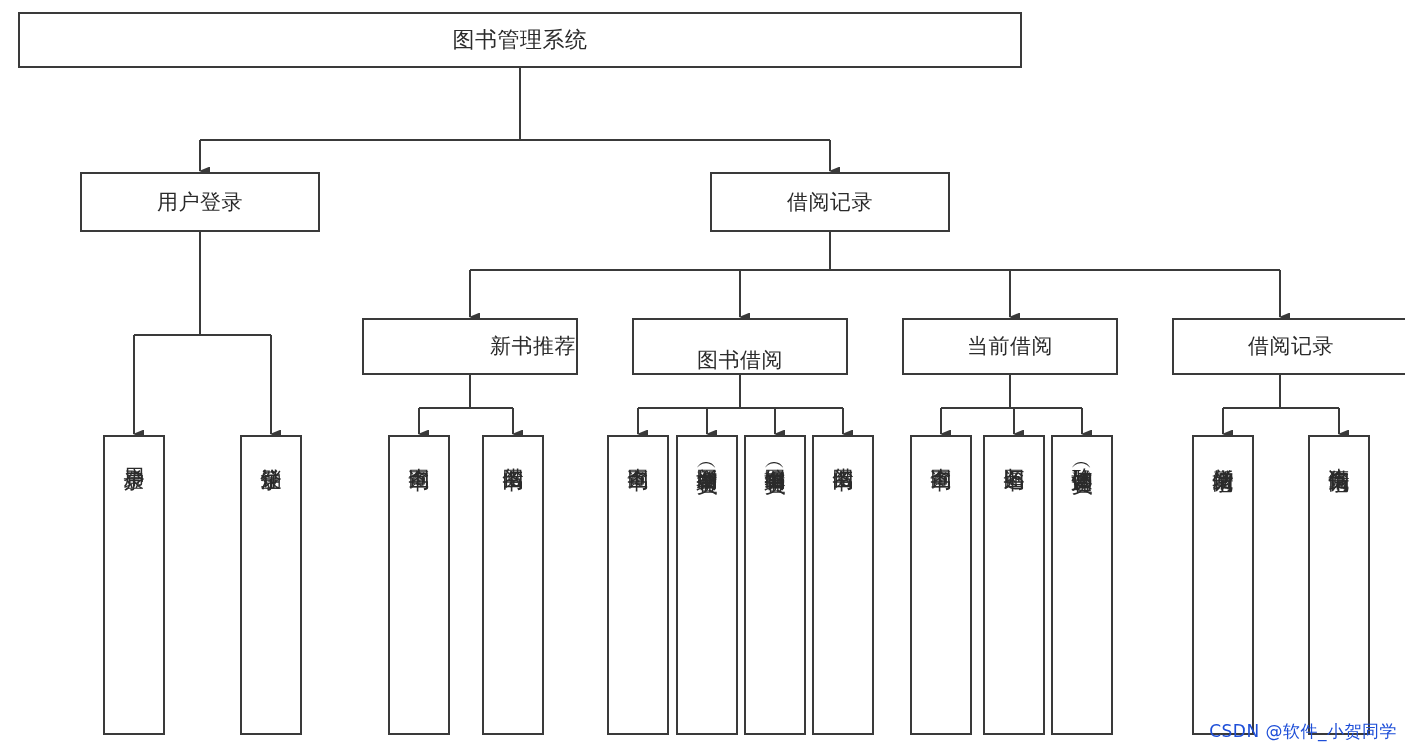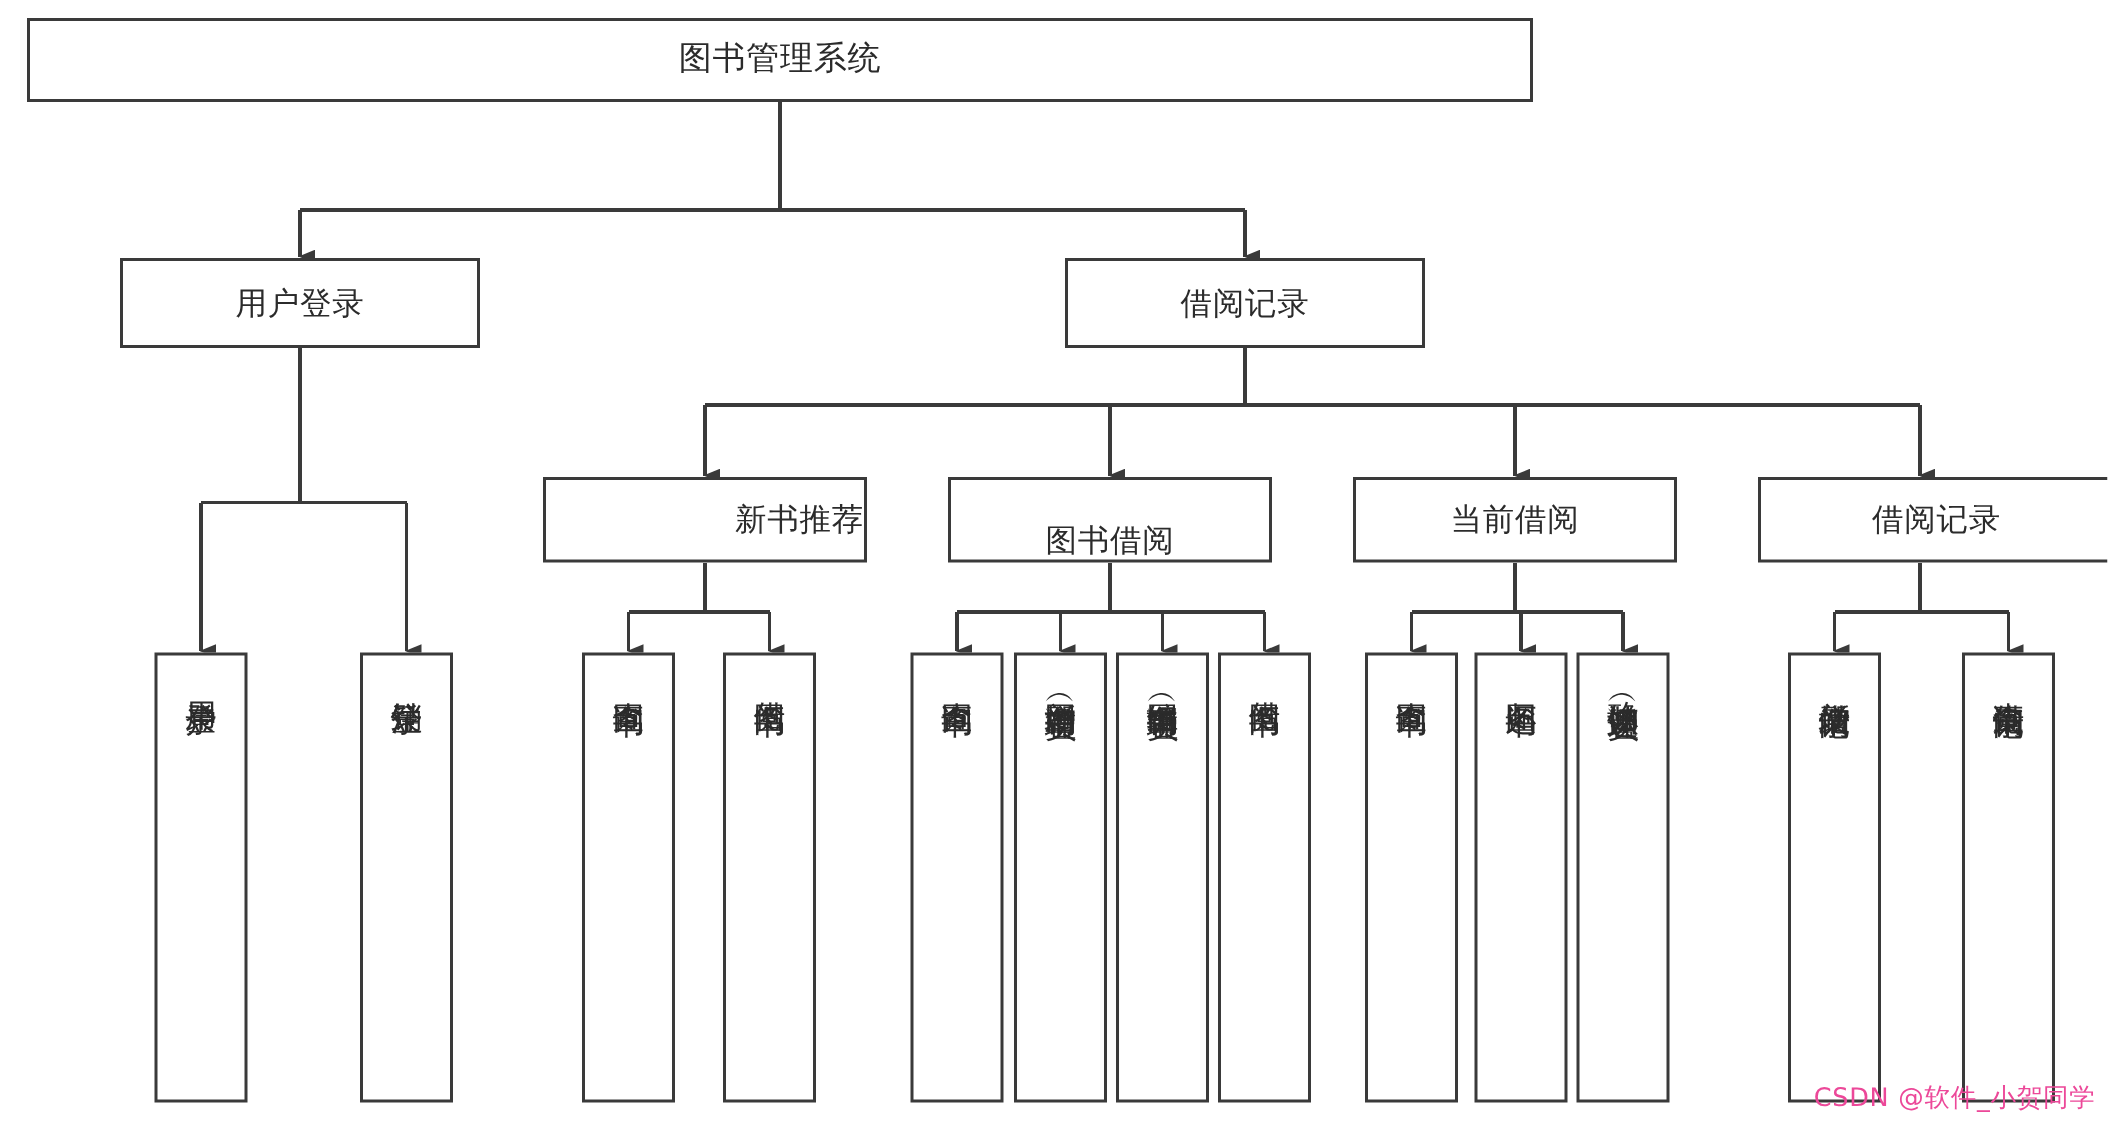--- a/index.html
+++ b/index.html
@@ -59,21 +59,21 @@
     white-space: nowrap;
   }
   .node.root .node-label {
     font-size: 22px;
   }
   #watermark {
     position: absolute;
     right: 8px;
     bottom: 4px;
     font-size: 17px;
-    color: #ec4899;
+    color: #1d4ed8;
     letter-spacing: 0.5px;
     white-space: nowrap;
     user-select: none;
   }
 </style>
 </head>
 <body>
 
 <div id="diagram-root">
 

